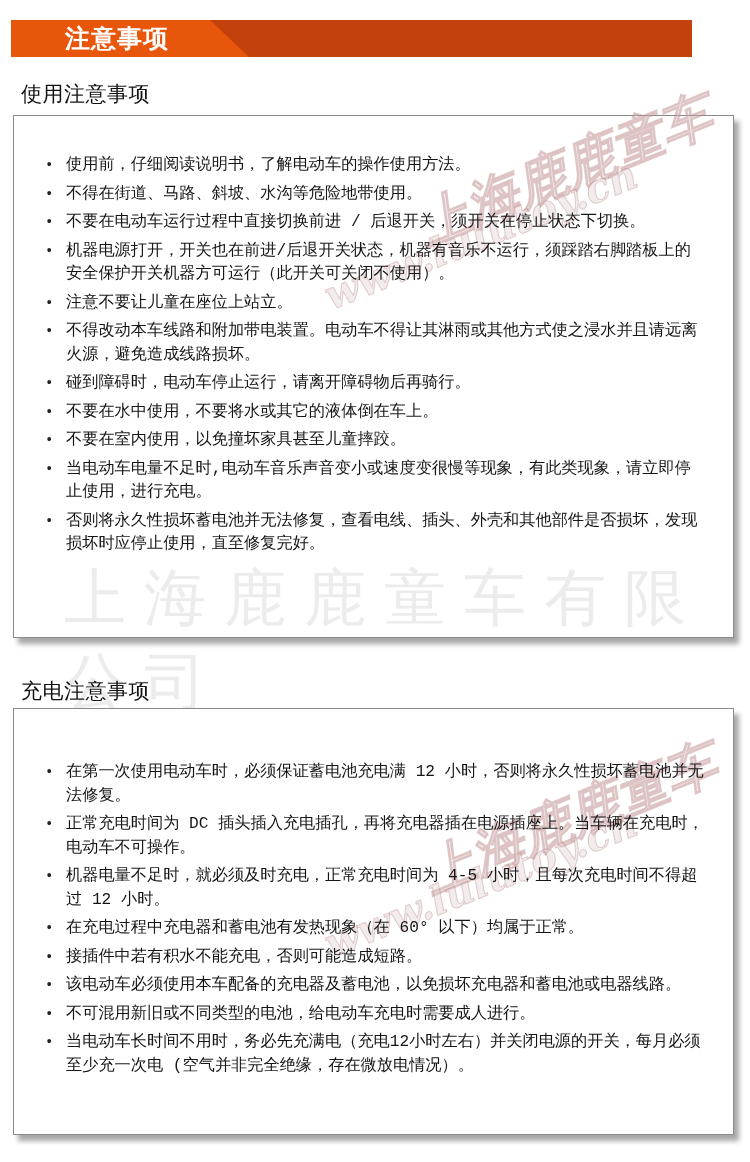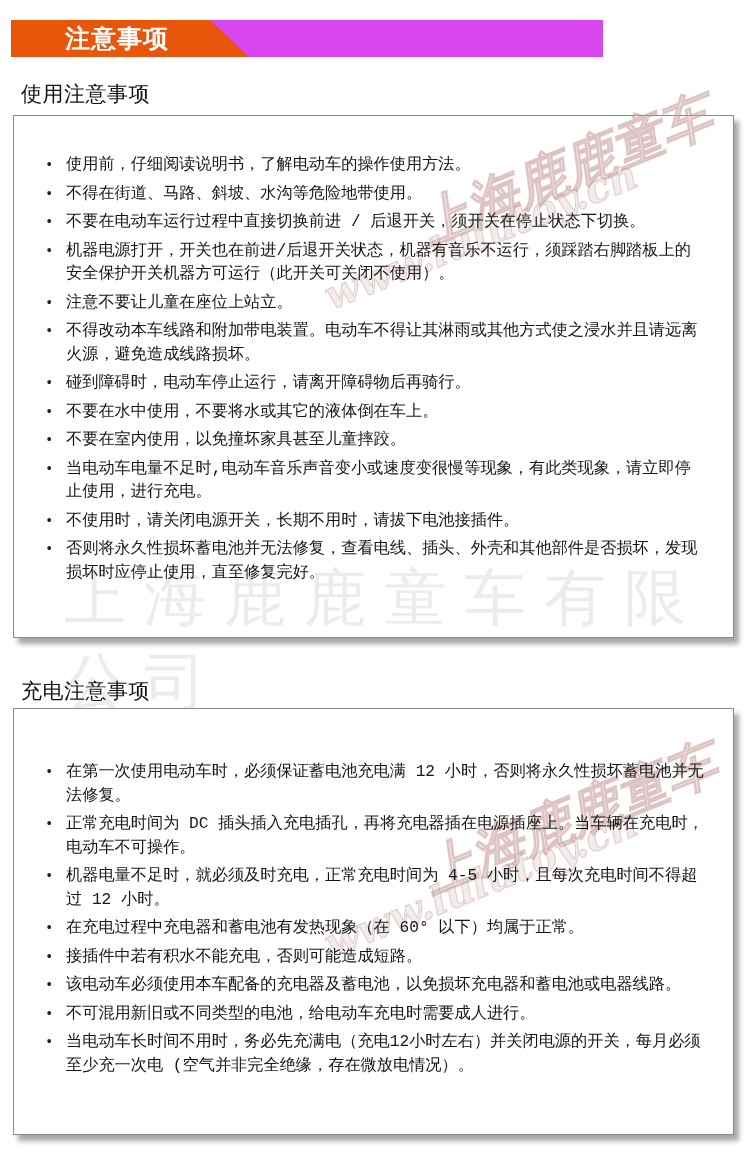--- a/index.html
+++ b/index.html
@@ -1,20 +1,20 @@
 <!DOCTYPE html>
 <html><head>
 <meta charset="utf-8">
 <style>
   html, body { margin:0; padding:0; }
   body {
     width:750px; height:1162px; background:#ffffff; position:relative; overflow:hidden;
     font-family:"DejaVu Sans","Liberation Sans",sans-serif; color:#1a1a1a;
   }
-  .banner { position:absolute; left:11px; top:20px; width:592px; height:37px; background:#d946ef; }
+  .banner { position:absolute; left:11px; top:20px; width:681px; height:37px; background:#c2410c; }
   .banner-tab {
     position:absolute; left:0; top:0; height:37px; width:238px; background:#e8560c;
     clip-path: polygon(0 0, 199px 0, 238px 37px, 0 37px);
   }
   .banner-title {
     position:absolute; left:54px; top:2px; color:#fff; font-size:25px; line-height:33px; font-weight:bold; letter-spacing:1px;
   }
   .section-title { position:absolute; left:21px; font-size:21px; color:#111; letter-spacing:0.5px; }
   .box {
     position:absolute; left:13px; width:719px; background:#fff; border:1px solid #8a8a8a;
@@ -54,21 +54,20 @@
     <li>使用前，仔细阅读说明书，了解电动车的操作使用方法。</li>
     <li>不得在街道、马路、斜坡、水沟等危险地带使用。</li>
     <li>不要在电动车运行过程中直接切换前进 / 后退开关，须开关在停止状态下切换。</li>
     <li>机器电源打开，开关也在前进/后退开关状态，机器有音乐不运行，须踩踏右脚踏板上的安全保护开关机器方可运行（此开关可关闭不使用）。</li>
     <li>注意不要让儿童在座位上站立。</li>
     <li>不得改动本车线路和附加带电装置。电动车不得让其淋雨或其他方式使之浸水并且请远离火源，避免造成线路损坏。</li>
     <li>碰到障碍时，电动车停止运行，请离开障碍物后再骑行。</li>
     <li>不要在水中使用，不要将水或其它的液体倒在车上。</li>
     <li>不要在室内使用，以免撞坏家具甚至儿童摔跤。</li>
     <li>当电动车电量不足时,电动车音乐声音变小或速度变很慢等现象，有此类现象，请立即停止使用，进行充电。</li>
-    <li>不使用时，请关闭电源开关，长期不用时，请拔下电池接插件。</li>
     <li>否则将永久性损坏蓄电池并无法修复，查看电线、插头、外壳和其他部件是否损坏，发现损坏时应停止使用，直至修复完好。</li>
   </ul>
 </div>
 
 <div class="section-title" style="top:677px;">充电注意事项</div>
 
 <div class="box box2">
   <div class="wm wm-cn" style="left:400px; top:75px;">上海鹿鹿童车</div>
   <div class="wm wm-url" style="left:300px; top:150px;">www.lulutoy.cn</div>
   <ul class="items">

